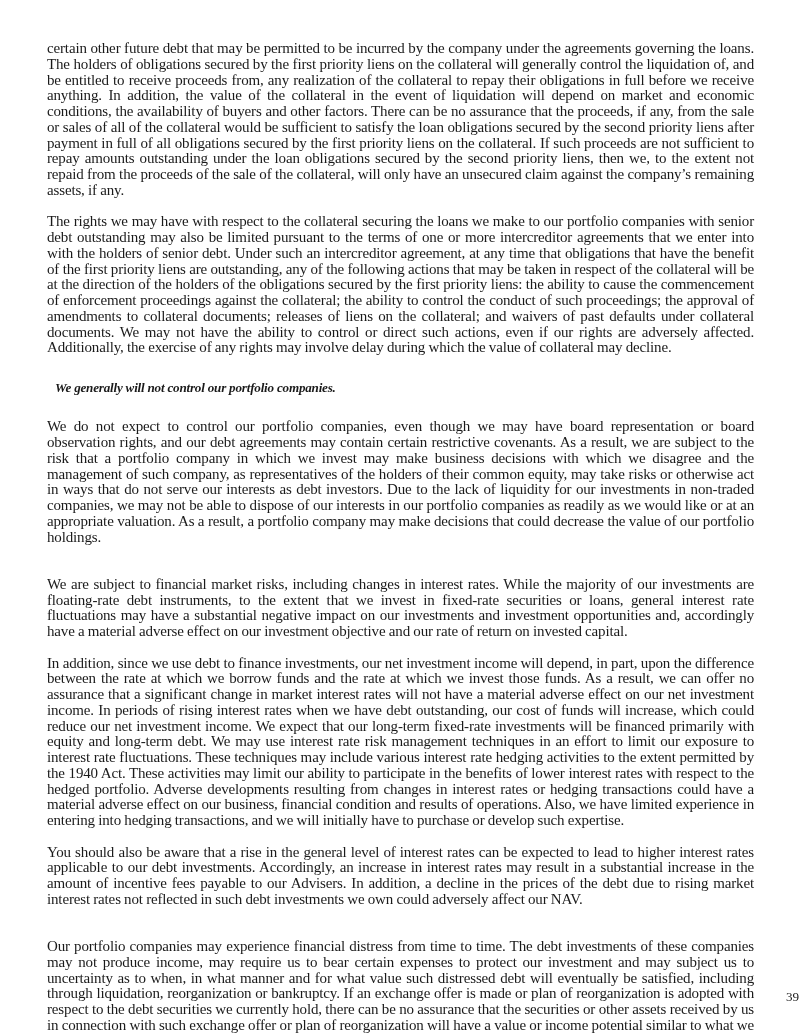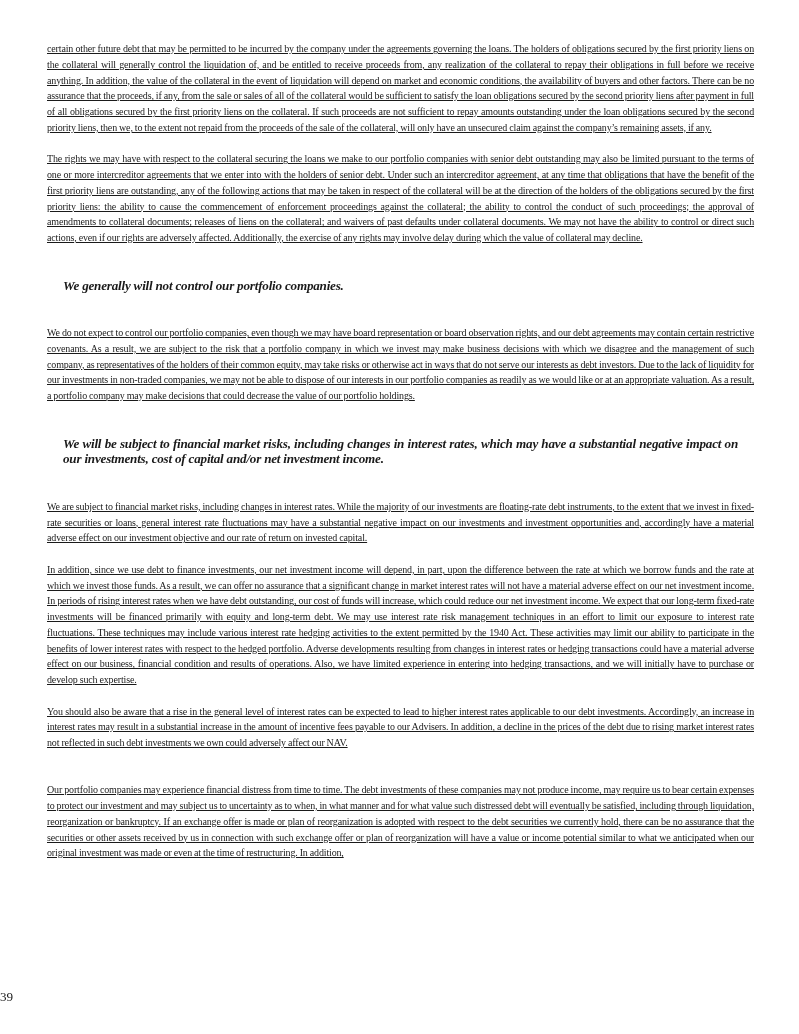--- a/index.html
+++ b/index.html
@@ -16,62 +16,60 @@
     color: #1a1a1a;
   }
   .page {
     position: absolute;
     left: 47px;
     top: 41px;
     width: 707px;
   }
   .para {
     margin: 0;
-    font-size: 10px;
+    font-size: 15px;
     line-height: 15.75px;
     text-align: justify;
     text-align-last: left;
     letter-spacing: -0.15px;
     word-spacing: -0.3px;
-    text-decoration: underline;
   }
   .heading {
-    margin: 16px;
+    margin: 8px;
     font-size: 13.1px;
     line-height: 15.75px;
     font-weight: bold;
     font-style: italic;
     text-align: justify;
     text-align-last: left;
     letter-spacing: -0.2px;
   }
   .gap { height: 15.75px; }
   .page-number {
     position: absolute;
     left: 0;
     width: 799px;
     top: 989px;
-    text-align: left;
+    text-align: right;
     font-size: 13.1px;
     line-height: 16px;
   }
 </style>
 </head>
 <body>
 
 <div class="page">
   <p class="para">certain other future debt that may be permitted to be incurred by the company under the agreements governing the loans. The holders of obligations secured by the first priority liens on the collateral will generally control the liquidation of, and be entitled to receive proceeds from, any realization of the collateral to repay their obligations in full before we receive anything. In addition, the value of the collateral in the event of liquidation will depend on market and economic conditions, the availability of buyers and other factors. There can be no assurance that the proceeds, if any, from the sale or sales of all of the collateral would be sufficient to satisfy the loan obligations secured by the second priority liens after payment in full of all obligations secured by the first priority liens on the collateral. If such proceeds are not sufficient to repay amounts outstanding under the loan obligations secured by the second priority liens, then we, to the extent not repaid from the proceeds of the sale of the collateral, will only have an unsecured claim against the company’s remaining assets, if any.</p>
   <div class="gap"></div>
   <p class="para">The rights we may have with respect to the collateral securing the loans we make to our portfolio companies with senior debt outstanding may also be limited pursuant to the terms of one or more intercreditor agreements that we enter into with the holders of senior debt. Under such an intercreditor agreement, at any time that obligations that have the benefit of the first priority liens are outstanding, any of the following actions that may be taken in respect of the collateral will be at the direction of the holders of the obligations secured by the first priority liens: the ability to cause the commencement of enforcement proceedings against the collateral; the ability to control the conduct of such proceedings; the approval of amendments to collateral documents; releases of liens on the collateral; and waivers of past defaults under collateral documents. We may not have the ability to control or direct such actions, even if our rights are adversely affected. Additionally, the exercise of any rights may involve delay during which the value of collateral may decline.</p>
   <div class="gap"></div>
   <p class="heading">We generally will not control our portfolio companies.</p>
   <div class="gap"></div>
   <p class="para">We do not expect to control our portfolio companies, even though we may have board representation or board observation rights, and our debt agreements may contain certain restrictive covenants. As a result, we are subject to the risk that a portfolio company in which we invest may make business decisions with which we disagree and the management of such company, as representatives of the holders of their common equity, may take risks or otherwise act in ways that do not serve our interests as debt investors. Due to the lack of liquidity for our investments in non-traded companies, we may not be able to dispose of our interests in our portfolio companies as readily as we would like or at an appropriate valuation. As a result, a portfolio company may make decisions that could decrease the value of our portfolio holdings.</p>
   <div class="gap"></div>
-  <p class="heading">We will be subject to financial market risks, including changes in interest rates, which may have a substantial negative impact on our investments, cost of capital and/or net investment income.</p>
   <div class="gap"></div>
   <p class="para">We are subject to financial market risks, including changes in interest rates. While the majority of our investments are floating-rate debt instruments, to the extent that we invest in fixed-rate securities or loans, general interest rate fluctuations may have a substantial negative impact on our investments and investment opportunities and, accordingly have a material adverse effect on our investment objective and our rate of return on invested capital.</p>
   <div class="gap"></div>
   <p class="para">In addition, since we use debt to finance investments, our net investment income will depend, in part, upon the difference between the rate at which we borrow funds and the rate at which we invest those funds. As a result, we can offer no assurance that a significant change in market interest rates will not have a material adverse effect on our net investment income. In periods of rising interest rates when we have debt outstanding, our cost of funds will increase, which could reduce our net investment income. We expect that our long-term fixed-rate investments will be financed primarily with equity and long-term debt. We may use interest rate risk management techniques in an effort to limit our exposure to interest rate fluctuations. These techniques may include various interest rate hedging activities to the extent permitted by the 1940 Act. These activities may limit our ability to participate in the benefits of lower interest rates with respect to the hedged portfolio. Adverse developments resulting from changes in interest rates or hedging transactions could have a material adverse effect on our business, financial condition and results of operations. Also, we have limited experience in entering into hedging transactions, and we will initially have to purchase or develop such expertise.</p>
   <div class="gap"></div>
   <p class="para">You should also be aware that a rise in the general level of interest rates can be expected to lead to higher interest rates applicable to our debt investments. Accordingly, an increase in interest rates may result in a substantial increase in the amount of incentive fees payable to our Advisers. In addition, a decline in the prices of the debt due to rising market interest rates not reflected in such debt investments we own could adversely affect our NAV.</p>
   <div class="gap"></div>
   <div class="gap"></div>
   <p class="para">Our portfolio companies may experience financial distress from time to time. The debt investments of these companies may not produce income, may require us to bear certain expenses to protect our investment and may subject us to uncertainty as to when, in what manner and for what value such distressed debt will eventually be satisfied, including through liquidation, reorganization or bankruptcy. If an exchange offer is made or plan of reorganization is adopted with respect to the debt securities we currently hold, there can be no assurance that the securities or other assets received by us in connection with such exchange offer or plan of reorganization will have a value or income potential similar to what we anticipated when our original investment was made or even at the time of restructuring. In addition,</p>
 </div>

